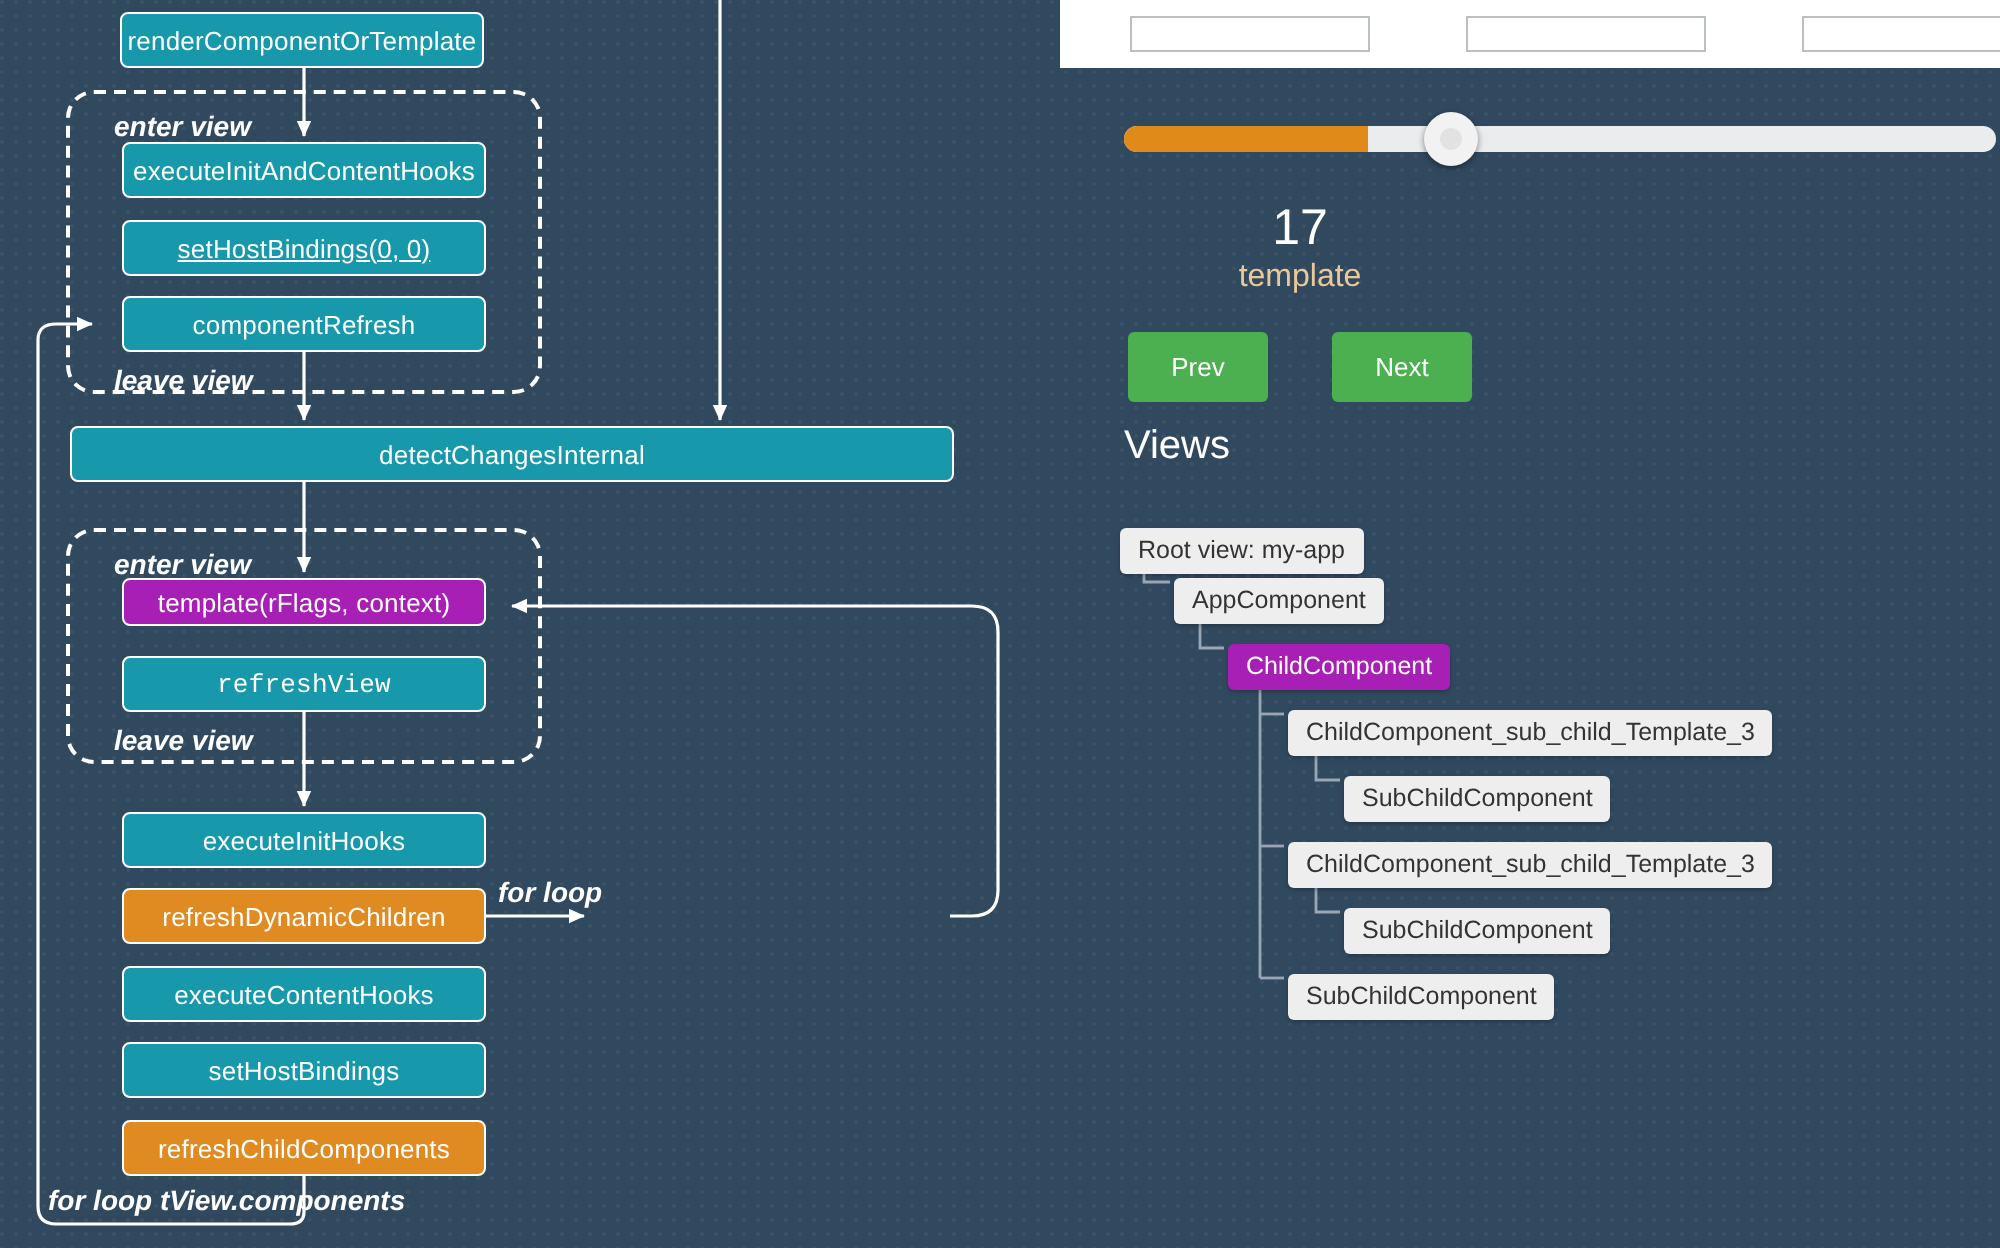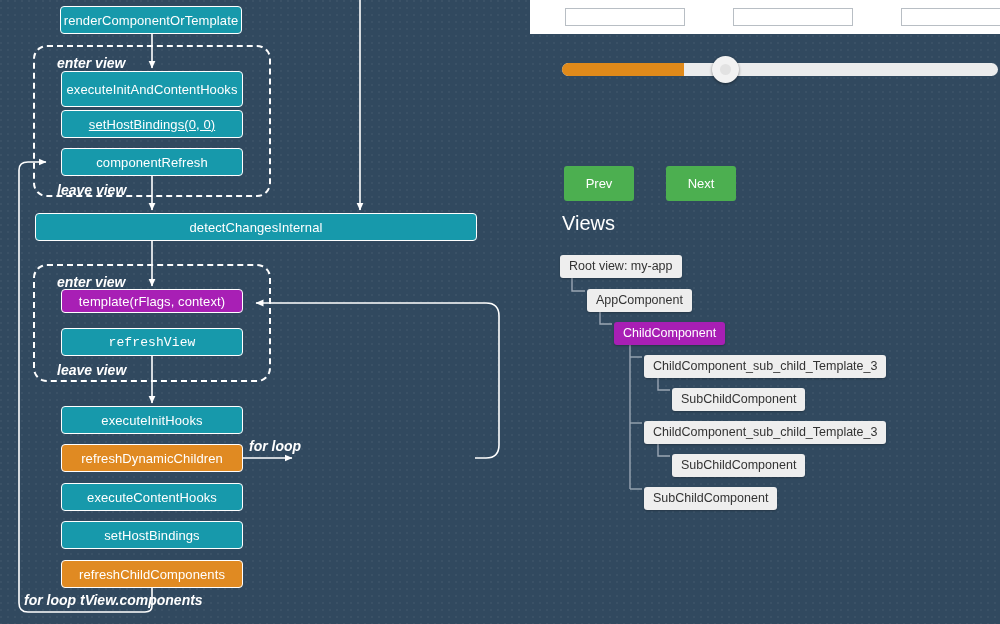--- a/index.html
+++ b/index.html
@@ -234,21 +234,21 @@
     <div class="dashgroup" style="left:33px;  top:264px; width:238px; height:118px;"></div>
 
     <span class="flow-label" style="left:57px; top:55px;">enter view</span>
     <span class="flow-label" style="left:57px; top:182px;">leave view</span>
     <span class="flow-label" style="left:57px; top:274px;">enter view</span>
     <span class="flow-label" style="left:57px; top:362px;">leave view</span>
     <span class="flow-label" style="left:249px; top:438px;">for loop</span>
     <span class="flow-label" style="left:24px; top:592px;">for loop tView.components</span>
 
     <div class="node teal" style="left:60px;  top:6px;   width:182px; height:28px;">renderComponentOrTemplate</div>
-    <div class="node teal" style="left:61px;  top:71px;  width:182px; height:36px;">executeInitAndContentHooks</div>
+    <div class="node teal" style="left:61px;  top:71px;  width:182px; height:28px;">executeInitAndContentHooks</div>
     <div class="node teal" style="left:61px;  top:110px; width:182px; height:28px;text-decoration:underline;">setHostBindings(0, 0)</div>
     <div class="node teal" style="left:61px;  top:148px; width:182px; height:28px;">componentRefresh</div>
     <div class="node teal" style="left:35px;  top:213px; width:442px; height:28px;">detectChangesInternal</div>
     <div class="node purple" style="left:61px;  top:289px; width:182px; height:24px;">template(rFlags, context)</div>
     <div class="node teal" style="left:61px;  top:328px; width:182px; height:28px;font-family:Liberation Mono, monospace;">refreshView</div>
     <div class="node teal" style="left:61px;  top:406px; width:182px; height:28px;">executeInitHooks</div>
     <div class="node orange" style="left:61px;  top:444px; width:182px; height:28px;">refreshDynamicChildren</div>
     <div class="node teal" style="left:61px;  top:483px; width:182px; height:28px;">executeContentHooks</div>
     <div class="node teal" style="left:61px;  top:521px; width:182px; height:28px;">setHostBindings</div>
     <div class="node orange" style="left:61px;  top:560px; width:182px; height:28px;">refreshChildComponents</div>
@@ -261,20 +261,24 @@
       <input type="text" placeholder="" style="">
       <input type="text" placeholder="" style="">
     </div>
 
     <div id="slider-row">
       <div class="slider-track"></div>
       <div class="slider-fill"></div>
       <div class="slider-thumb"></div>
     </div>
 
+    <div id="counter">
+      <div class="num">17</div>
+      <div class="lbl">template</div>
+    </div>
 
     <div id="btn-row">
       <button class="gbtn">Prev</button>
       <button class="gbtn">Next</button>
     </div>
 
     <div id="views-title">Views</div>
 
     <div id="views-tree">
       <svg id="tree-svg" width="400" height="270">
@@ -288,21 +292,21 @@
           <path d="M70,109 L82,109"></path>
           <path d="M70,175 L82,175"></path>
           <path d="M70,241 L82,241"></path>
 
           <path d="M98,121 L98,142 L110,142"></path>
 
           <path d="M98,187 L98,208 L110,208"></path>
         </g>
       </svg>
 
-      <div class="tree-node" style="left:0px;   top:7px;">Root view: my-app</div>
+      <div class="tree-node" style="left:0px;   top:16px;">Root view: my-app</div>
       <div class="tree-node" style="left:27px;  top:41px;">AppComponent</div>
       <div class="tree-node selected" style="left:54px;  top:74px;">ChildComponent</div>
       <div class="tree-node" style="left:84px;  top:107px;">ChildComponent_sub_child_Template_3</div>
       <div class="tree-node" style="left:112px; top:140px;">SubChildComponent</div>
       <div class="tree-node" style="left:84px;  top:173px;">ChildComponent_sub_child_Template_3</div>
       <div class="tree-node" style="left:112px; top:206px;">SubChildComponent</div>
       <div class="tree-node" style="left:84px;  top:239px;">SubChildComponent</div>
     </div>
 
   </div>

